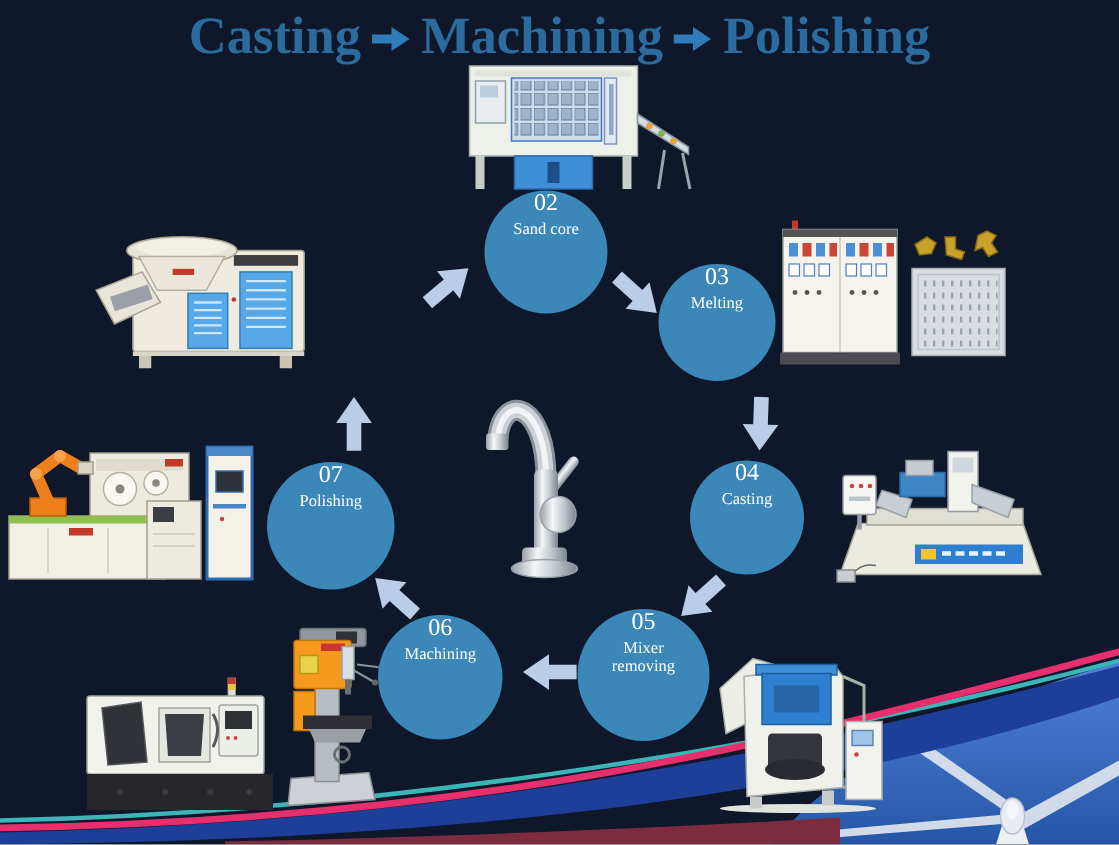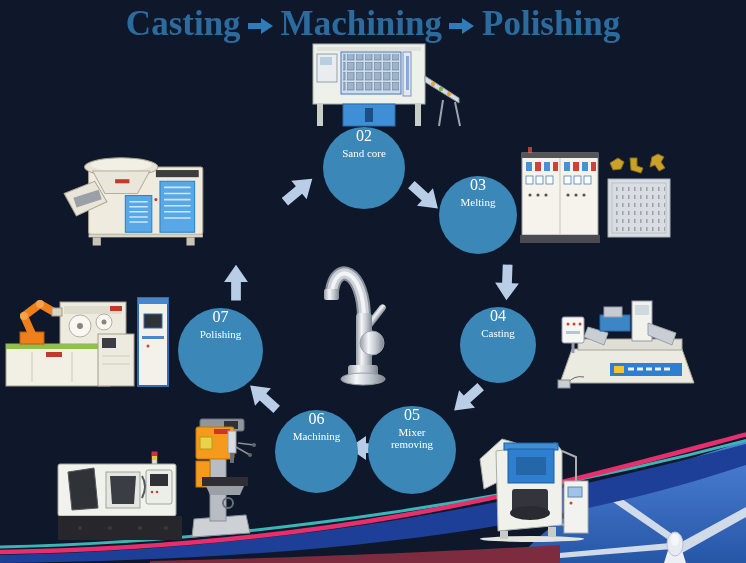--- a/index.html
+++ b/index.html
@@ -14,22 +14,22 @@
   
   .step{position:absolute;border-radius:50%;background:var(--step-circle,#3a87b8);
         color:var(--step-text,#fff);display:flex;flex-direction:column;align-items:center;
         text-align:center;line-height:1.12;z-index:5;}
   .step .num{font-size:16px;margin-bottom:2px;}
   .step .lbl{font-size:11px;max-width:64px;overflow-wrap:anywhere;}
   .c1{left:209px;top:176px;width:78px;height:78px}
   .c2{left:323px;top:127px;width:82px;height:82px}
   .c3{left:439px;top:176px;width:78px;height:78px}
   .c4{left:460px;top:307px;width:76px;height:76px}
-  .c5{left:368px;top:406px;width:88px;height:88px}
-  .c6{left:275px;top:410px;width:83px;height:83px}
+  .c5{left:385px;top:406px;width:88px;height:88px}
+  .c6{left:252px;top:410px;width:83px;height:83px}
   .c7{left:178px;top:308px;width:85px;height:85px}
   
   .flow-arrow{position:absolute;width:38px;height:26px;z-index:4;}
   .flow-arrow polygon{fill:var(--flow-arrow,#b9cde7);}
   .a1{left:280px;top:177px;transform:rotate(-40deg)}
   .a2{left:406px;top:184px;transform:rotate(42deg)}
   .a3{left:488px;top:270px;transform:rotate(92deg)}
   .a4{left:448px;top:386px;transform:rotate(138deg)}
   .a5{left:347px;top:435px;transform:rotate(180deg)}
   .a6{left:244px;top:384px;transform:rotate(-138deg)}

